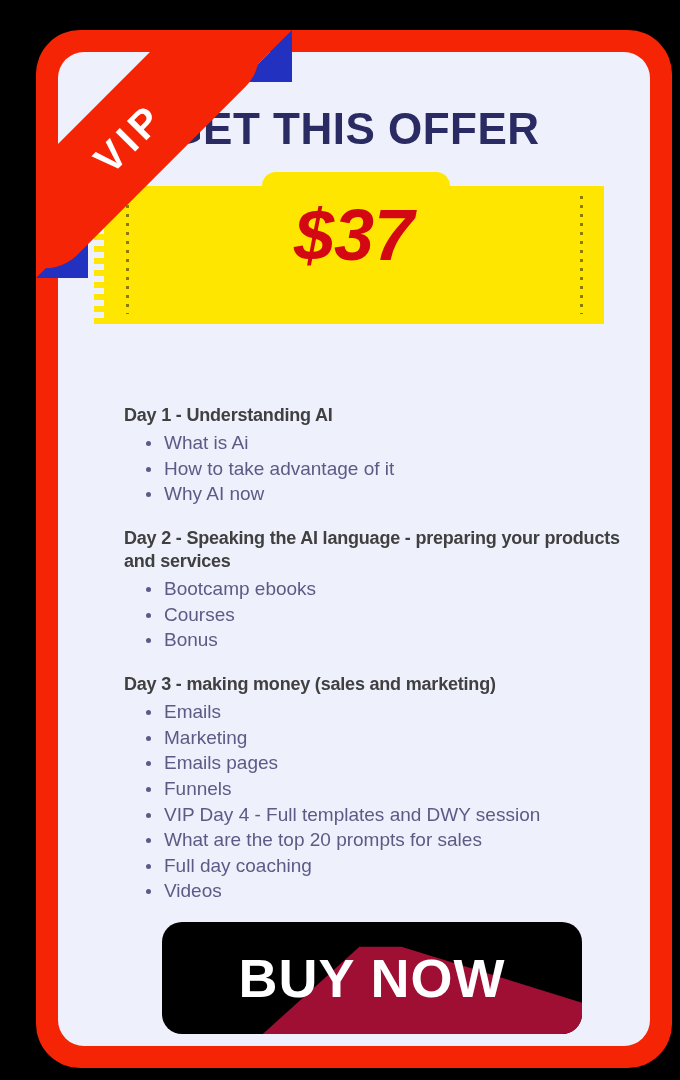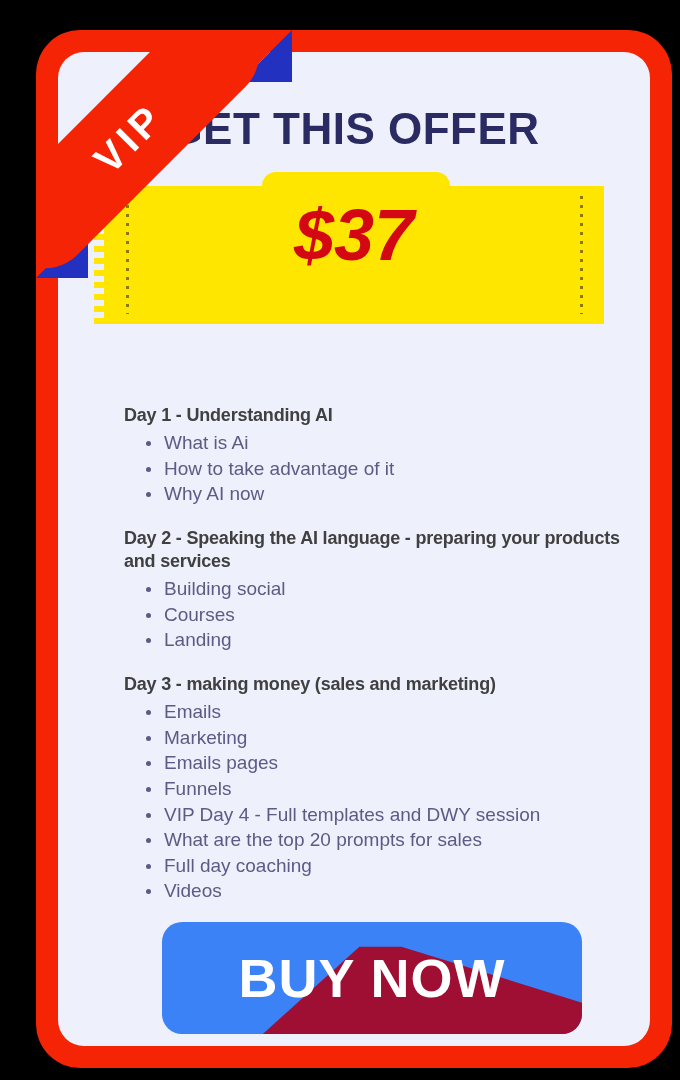--- a/index.html
+++ b/index.html
@@ -239,21 +239,21 @@
     background: #5B5B86;
   }
 
   
   #buy-now-button {
     position: absolute;
     left: 104px;
     bottom: 12px;
     width: 420px;
     height: 112px;
-    background: #3b82f6;
+    background: #000000;
     border: none;
     border-radius: 20px;
     overflow: hidden;
     cursor: pointer;
     padding: 0;
   }
   #buy-now-shadow {
     position: absolute;
     left: 0;
     top: 0;
@@ -299,23 +299,23 @@
           <div class="day-title">Day 1 - Understanding AI</div>
           <ul class="day-items">
             <li class="day-item">What is Ai</li>
             <li class="day-item">How to take advantage of it</li>
             <li class="day-item">Why AI now</li>
           </ul>
         </div>
         <div class="day-block">
           <div class="day-title">Day 2 - Speaking the AI language - preparing your products and services</div>
           <ul class="day-items">
-            <li class="day-item">Building social</li>
+            <li class="day-item">Bootcamp ebooks</li>
             <li class="day-item">Courses</li>
-            <li class="day-item">Landing</li>
+            <li class="day-item">Bonus</li>
           </ul>
         </div>
         <div class="day-block">
           <div class="day-title">Day 3 - making money (sales and marketing)</div>
           <ul class="day-items">
             <li class="day-item">Emails</li>
             <li class="day-item">Marketing</li>
             <li class="day-item">Emails pages</li>
             <li class="day-item">Funnels</li>
             <li class="day-item">VIP Day 4 - Full templates and DWY session</li>

